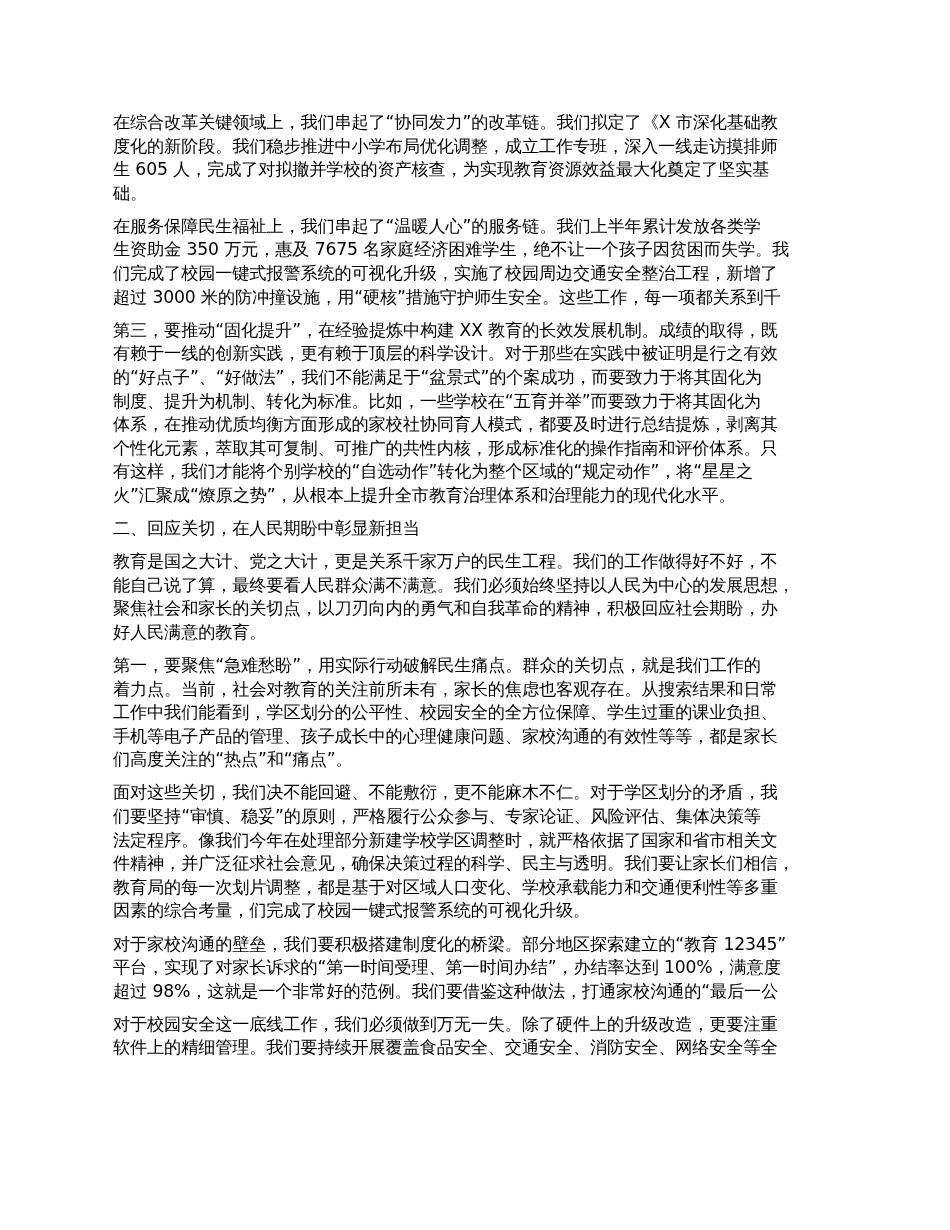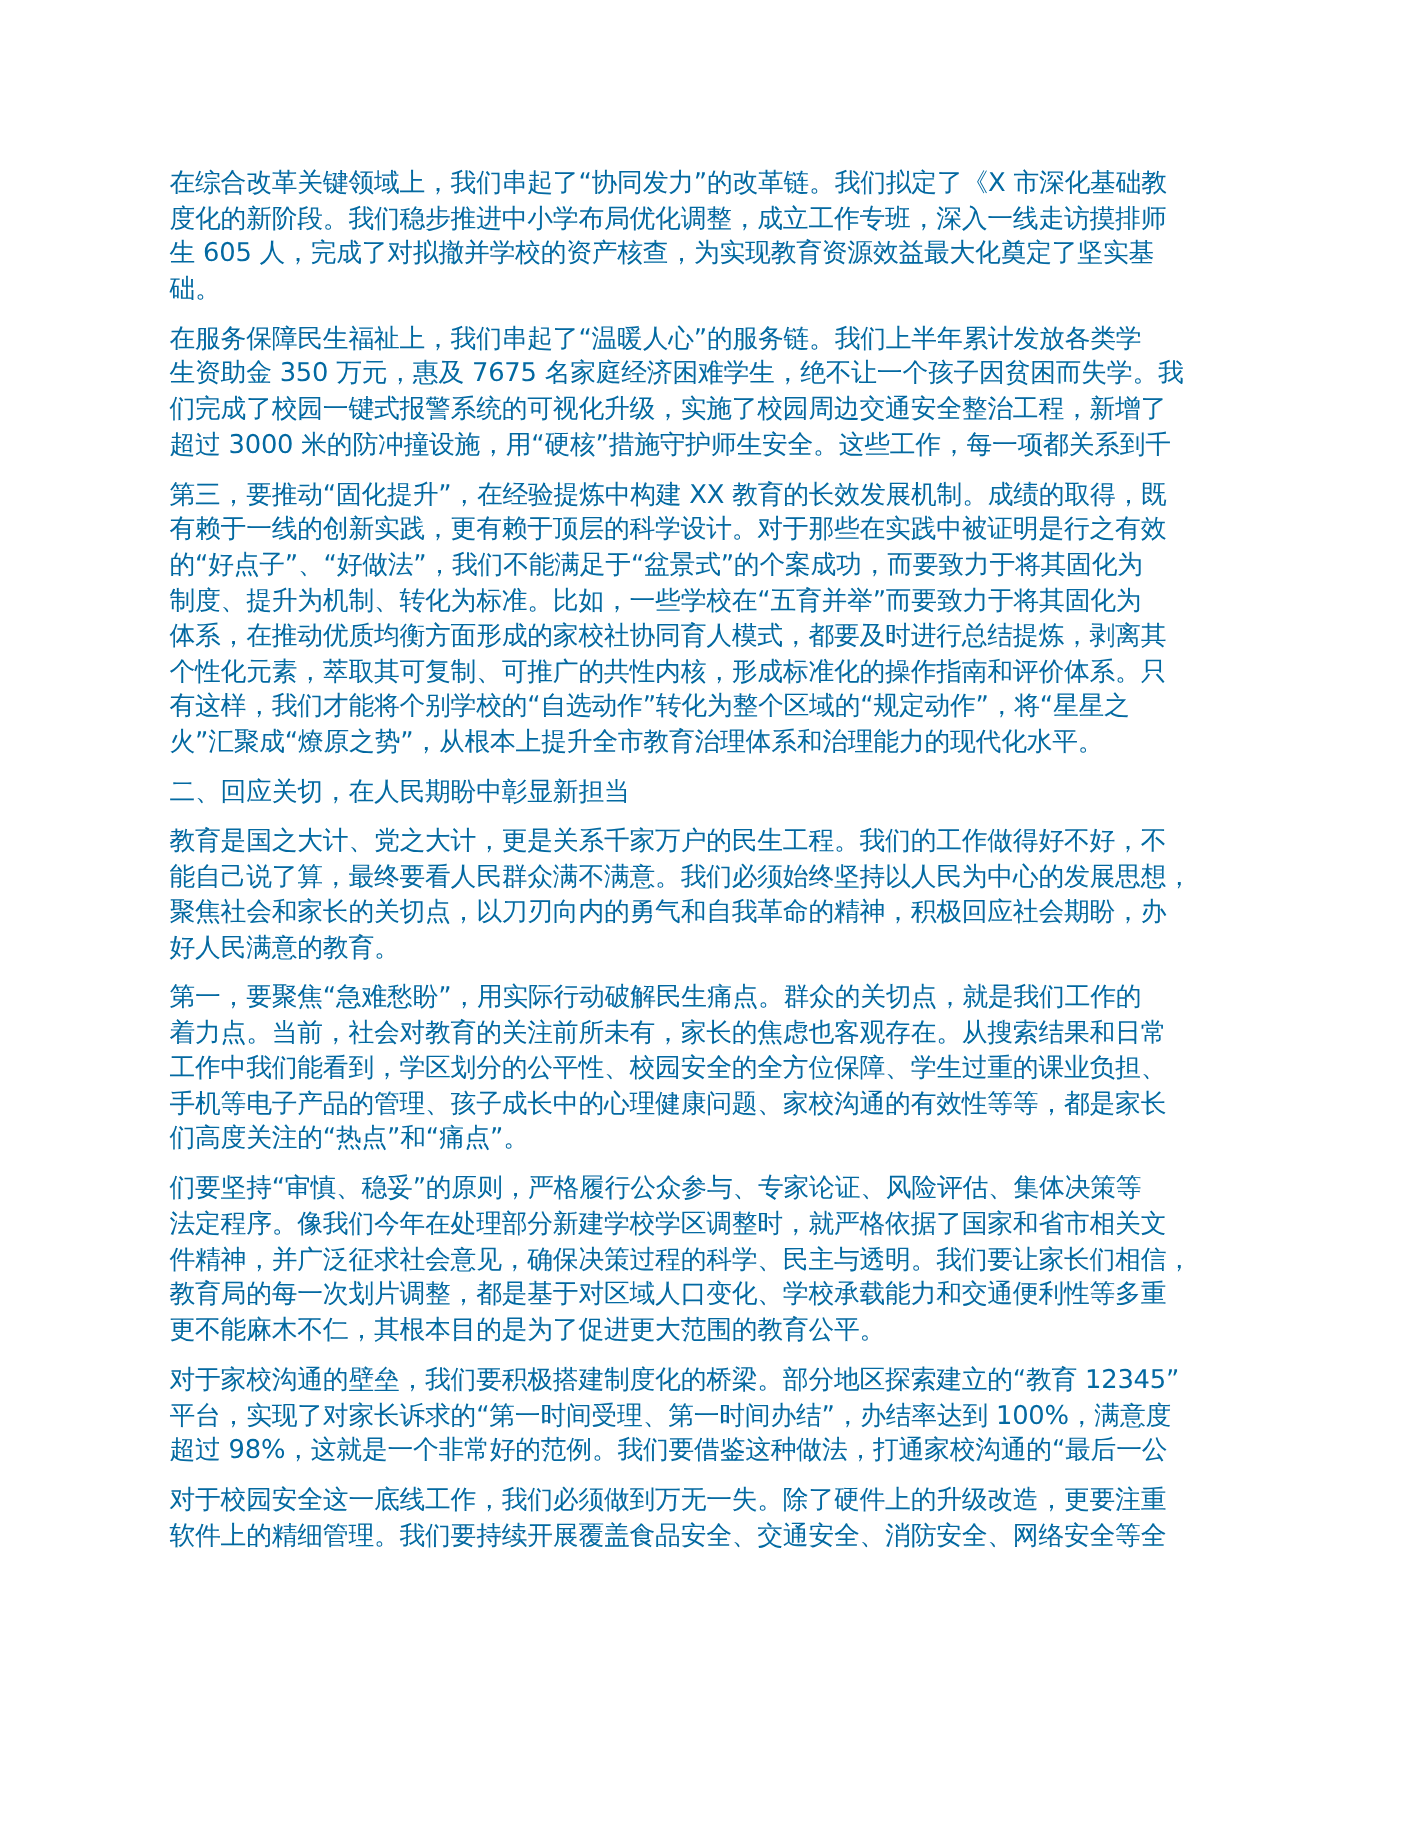--- a/index.html
+++ b/index.html
@@ -1,20 +1,20 @@
 <!DOCTYPE html>
 <html><head>
 <meta charset="utf-8">
 <style>
   html, body { margin: 0; padding: 0; background: #ffffff; }
   body { width: 950px; height: 1230px; position: relative; overflow: hidden; }
   .page {
     position: absolute; left: 113px; top: 111px; width: 760px;
     font-family: "DejaVu Sans", "Liberation Sans", sans-serif;
-    font-size: 17.2px; color: #0369a1; line-height: 23.6px;
+    font-size: 17.2px; color: #000000; line-height: 23.6px;
   }
   .para { margin: 0 0 9.5px 0; }
   .line { display: block; white-space: nowrap; letter-spacing: -0.15px; }
 </style>
 </head>
 <body>
 
 <div class="page">
   <div class="para">
     <span class="line">在综合改革关键领域上，我们串起了“协同发力”的改革链。我们拟定了《X 市深化基础教</span>
@@ -48,25 +48,26 @@
     <span class="line">好人民满意的教育。</span>
   </div>
   <div class="para">
     <span class="line">第一，要聚焦“急难愁盼”，用实际行动破解民生痛点。群众的关切点，就是我们工作的</span>
     <span class="line">着力点。当前，社会对教育的关注前所未有，家长的焦虑也客观存在。从搜索结果和日常</span>
     <span class="line">工作中我们能看到，学区划分的公平性、校园安全的全方位保障、学生过重的课业负担、</span>
     <span class="line">手机等电子产品的管理、孩子成长中的心理健康问题、家校沟通的有效性等等，都是家长</span>
     <span class="line">们高度关注的“热点”和“痛点”。</span>
   </div>
   <div class="para">
+    <span class="line">面对这些关切，我们决不能回避、不能敷衍，更不能麻木不仁。对于学区划分的矛盾，我</span>
     <span class="line">们要坚持“审慎、稳妥”的原则，严格履行公众参与、专家论证、风险评估、集体决策等</span>
     <span class="line">法定程序。像我们今年在处理部分新建学校学区调整时，就严格依据了国家和省市相关文</span>
     <span class="line">件精神，并广泛征求社会意见，确保决策过程的科学、民主与透明。我们要让家长们相信，</span>
     <span class="line">教育局的每一次划片调整，都是基于对区域人口变化、学校承载能力和交通便利性等多重</span>
-    <span class="line">更不能麻木不仁，其根本目的是为了促进更大范围的教育公平。</span>
+    <span class="line">因素的综合考量，们完成了校园一键式报警系统的可视化升级。</span>
   </div>
   <div class="para">
     <span class="line">对于家校沟通的壁垒，我们要积极搭建制度化的桥梁。部分地区探索建立的“教育 12345”</span>
     <span class="line">平台，实现了对家长诉求的“第一时间受理、第一时间办结”，办结率达到 100%，满意度</span>
     <span class="line">超过 98%，这就是一个非常好的范例。我们要借鉴这种做法，打通家校沟通的“最后一公</span>
   </div>
   <div class="para">
     <span class="line">对于校园安全这一底线工作，我们必须做到万无一失。除了硬件上的升级改造，更要注重</span>
     <span class="line">软件上的精细管理。我们要持续开展覆盖食品安全、交通安全、消防安全、网络安全等全</span>
   </div>

